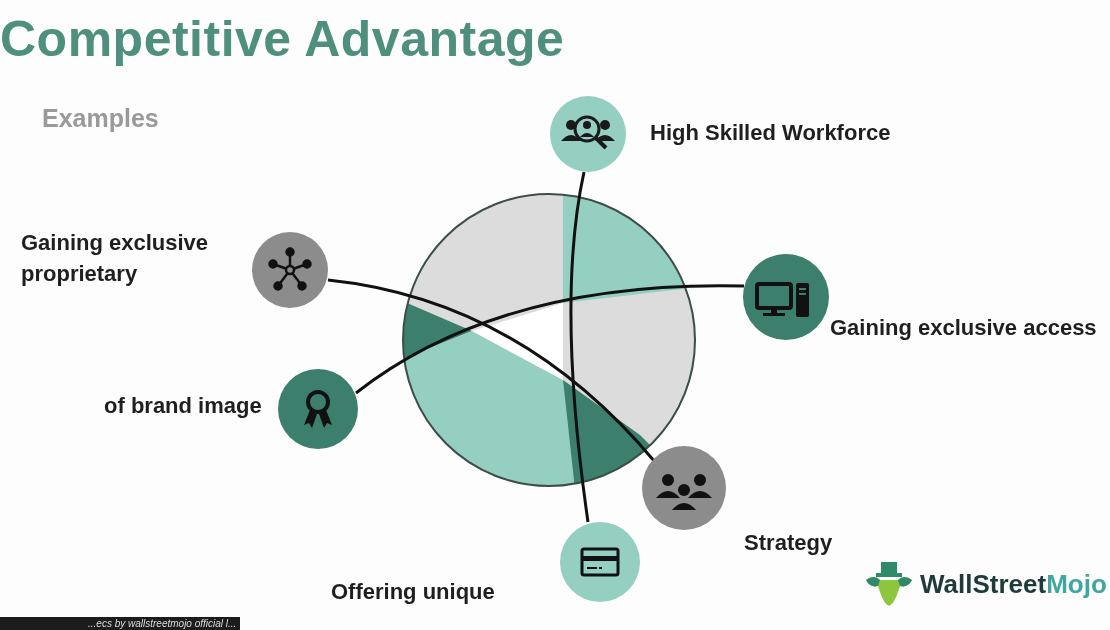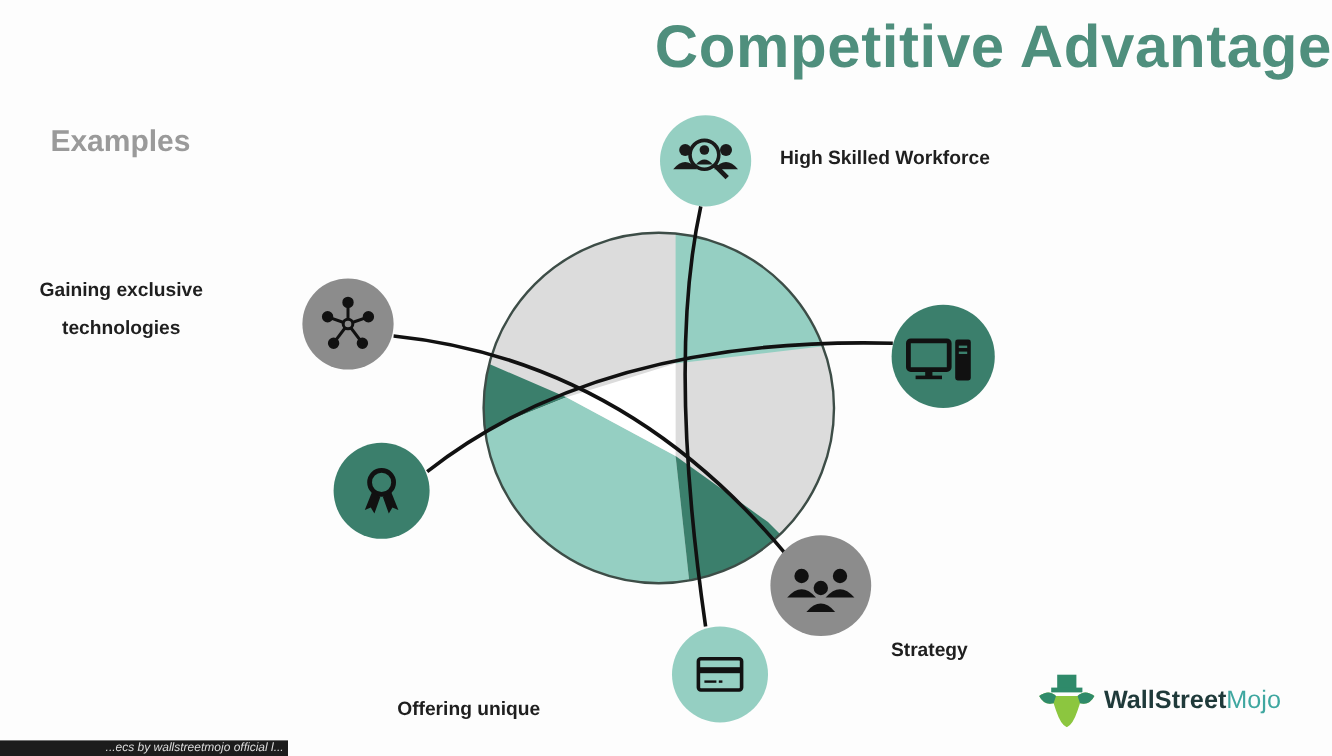--- a/index.html
+++ b/index.html
@@ -1,22 +1,22 @@
 <!DOCTYPE html>
 <html><head>
 <meta charset="utf-8">
 <style>
   html, body { margin:0; padding:0; }
   body { width:1110px; height:630px; background:#fdfdfd; position:relative; overflow:hidden; font-family:"Liberation Sans", "DejaVu Sans", sans-serif; }
-  .title { position:absolute; left:0; width:1110px; top:10px; text-align:right; font-size:50px; font-weight:bold; color:#4f8f7d; letter-spacing:0.5px; }
+  .title { position:absolute; left:0; width:1110px; top:10px; text-align:left; font-size:50px; font-weight:bold; color:#4f8f7d; letter-spacing:0.5px; }
   .subtitle { position:absolute; left:42px; top:104px; font-size:25px; font-weight:bold; color:#9a9a9a; }
   svg.diagram { position:absolute; left:0; top:0; }
-  .label { position:absolute; font-size:16px; font-weight:bold; color:#1f1f1f; line-height:31px; white-space:nowrap; }
+  .label { position:absolute; font-size:22px; font-weight:bold; color:#1f1f1f; line-height:31px; white-space:nowrap; }
   .logo { position:absolute; left:864px; top:562px; display:flex; align-items:center; gap:6px; }
-  .logo-text { font-size:21px; font-weight:normal; color:#1f3a3a; }
+  .logo-text { font-size:26px; font-weight:bold; color:#1f3a3a; }
   .logo-text span { color:#3fa7a0; }
   .bottom-bar { position:absolute; left:0; top:617px; width:240px; height:13px; background:#1c1c1c; color:#ddd; font-size:10px; line-height:13px; padding-left:88px; box-sizing:border-box; overflow:hidden; white-space:nowrap;font-style:italic; }
 </style>
 </head>
 <body>
 
 <div class="title">Competitive Advantage</div>
 <div class="subtitle">Examples</div>
 
 <svg class="diagram" width="1110" height="630" viewBox="0 0 1110 630">
@@ -116,27 +116,29 @@
       <rect x="582" y="556" width="36" height="5" fill="#111"></rect>
       <rect x="587" y="567" width="10" height="2" fill="#111"></rect>
       <rect x="599" y="567" width="3" height="2" fill="#111"></rect>
     </g>
   </g>
 </svg>
 
 <div class="label" style="left:650px; top:117px;">
   <div>High Skilled Workforce</div>
 </div>
-<div class="label" style="left:33px; top:227px;text-align:center;">
+<div class="label" style="left:21px; top:227px;">
   <div>Gaining exclusive</div>
-  <div>technologies</div>
+  <div>proprietary</div>
 </div>
 <div class="label" style="left:830px; top:250px; white-space:pre;">
+  <div>Gaining exclusive access</div>
 </div>
 <div class="label" style="left:104px; top:390px;">
+  <div>of brand image</div>
 </div>
 <div class="label" style="left:738px; top:465px; white-space:pre;">
   <div> Strategy</div>
 </div>
 <div class="label" style="left:331px; top:532px;margin-top:44px;">
   <div>Offering unique</div>
 </div>
 
 <div class="logo">
   <svg width="50" height="44" viewBox="0 0 50 44">

